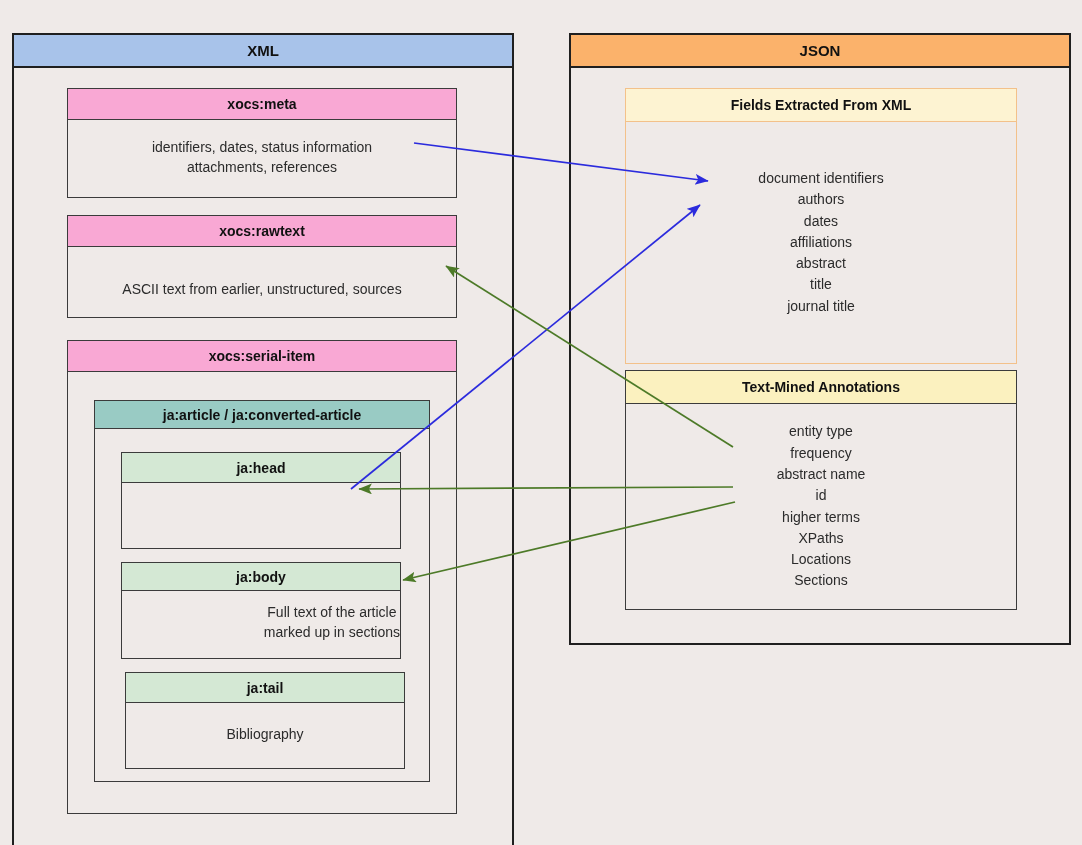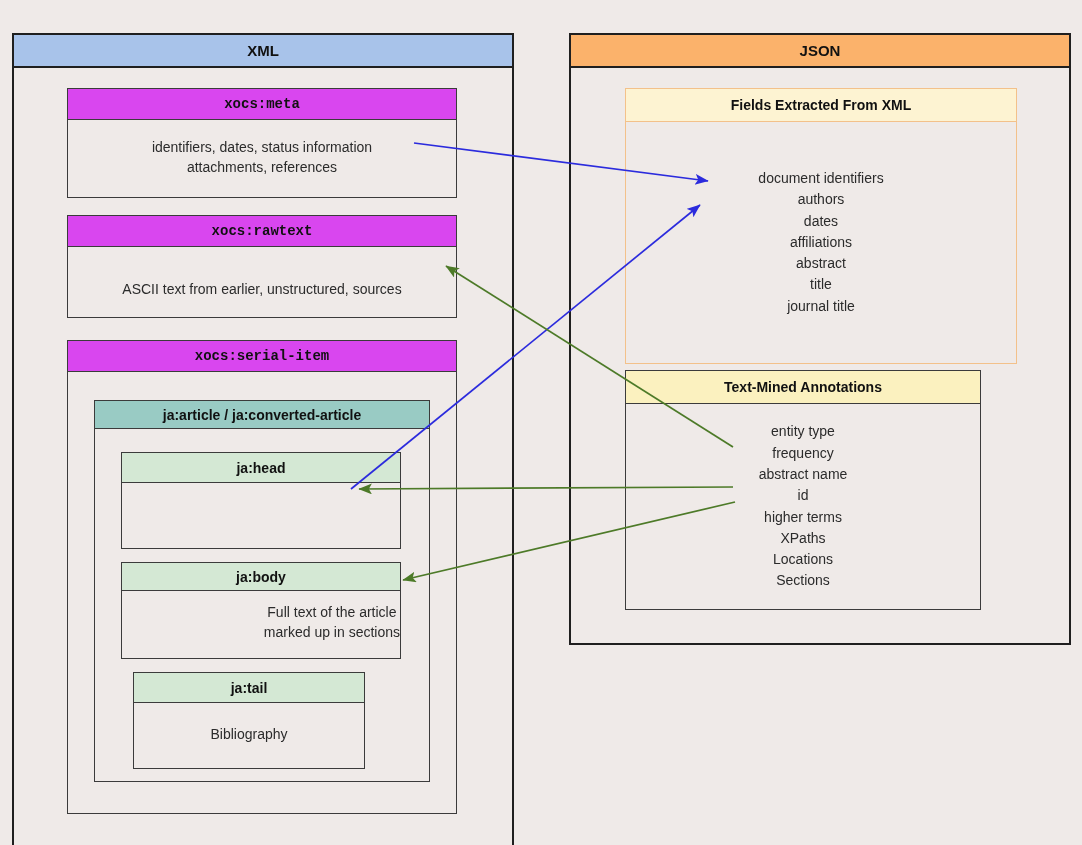--- a/index.html
+++ b/index.html
@@ -63,21 +63,21 @@
     justify-content: center;
     text-align: center;
     color: #2b2b2b;
     white-space: pre-line;
     line-height: 1.42;
   }
 
   
   .fill-xml      { background: #a8c3ea; }
   .fill-json     { background: #fbb26b; }
-  .fill-teal     { background: #d946ef; font-family: Liberation Mono, monospace; }
+  .fill-teal     { background: #f9a8d4; }
   .fill-teal-lt  { background: #99cbc4; }
   .fill-green-lt { background: #d4e8d4; align-items: center; }
   .fill-cream    { background: #fdf3d2; }
   .fill-yellow   { background: #fbf1bf; }
 
   .soft-border { border: 1.4px solid #f3c18a; }
   .soft-border > .box-head { border-bottom: 1.4px solid #f3c18a; }
   .t14 { font-size: 14px; }
   .t15 { font-size: 15px; }
 
@@ -146,21 +146,21 @@
         <div class="box" style="left:26px; top:161px; width:280px; height:97px;">
           <div class="box-head fill-green-lt t14" style="height:28px;">
             <span>ja:body</span>
           </div>
           <div class="box-body t14" style="height:64px;justify-content:flex-end;">
             <span>Full text of the article
 marked up in sections</span>
           </div>
         </div>
 
-        <div class="box" style="left:38px; top:271px; width:232px; height:97px;">
+        <div class="box" style="left:30px; top:271px; width:280px; height:97px;">
           <div class="box-head fill-green-lt t14" style="height:30px;">
             <span>ja:tail</span>
           </div>
           <div class="box-body t14" style="height:64px;">
             <span>Bibliography</span>
           </div>
         </div>
 
       </div>
     </div>
@@ -180,21 +180,21 @@
         <span class="field-list">document identifiers
 authors
 dates
 affiliations
 abstract
 title
 journal title</span>
       </div>
     </div>
 
-    <div class="box" style="left:54px; top:335px; width:356px; height:240px;">
+    <div class="box" style="left:54px; top:335px; width:392px; height:240px;">
       <div class="box-head fill-yellow t14" style="height:33px;">
         <span>Text-Mined Annotations</span>
       </div>
       <div class="box-body t14" style="height:205px;">
         <span class="field-list">entity type
 frequency
 abstract name
 id
 higher terms
 XPaths

